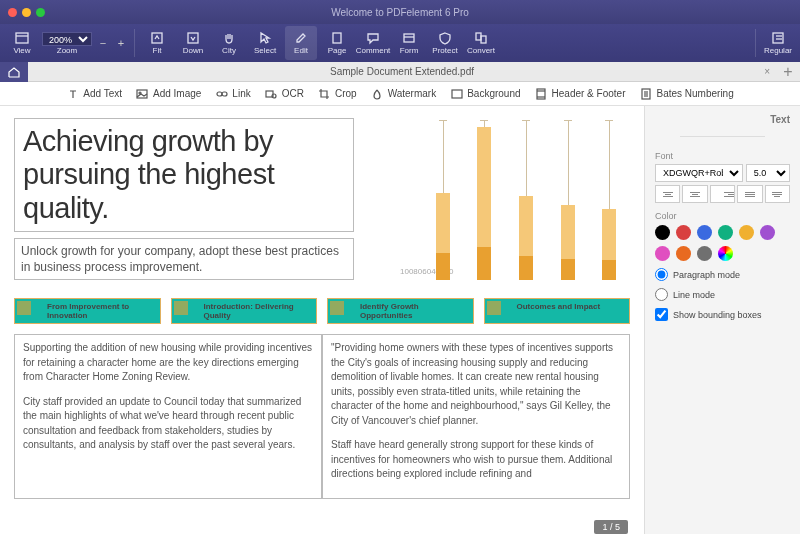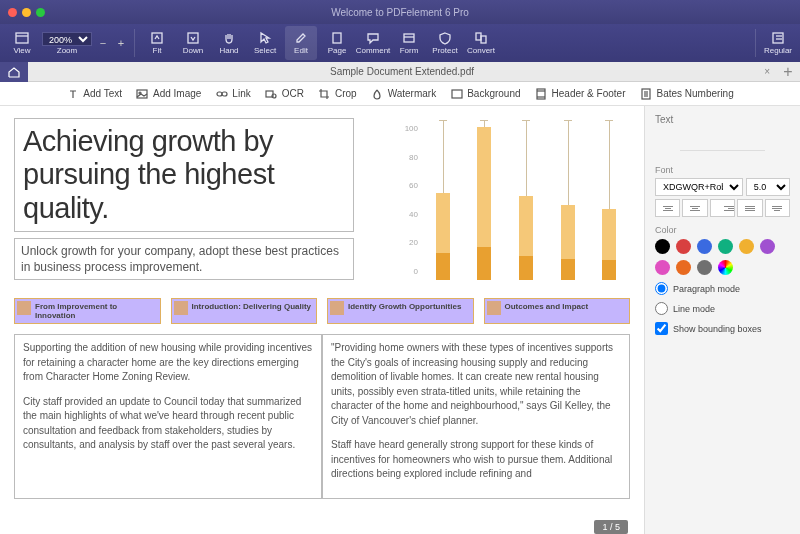--- a/index.html
+++ b/index.html
@@ -36,40 +36,40 @@
 .rpanel { width: 156px; background: #f4f4f4; border-left: 1px solid #ddd; padding: 8px 10px; font-size: 10px; color: #444; }
 
 .headline { border: 1px solid #bbb; padding: 6px 8px; margin-bottom: 6px; width: 340px; }
 .headline span { font-size: 29px; font-weight: 300; line-height: 1.15; color: #333; letter-spacing: -.5px; }
 .subhead { border: 1px solid #bbb; padding: 4px 6px; width: 340px; font-size: 12px; color: #555; line-height: 1.35; }
 
 .chart { position: absolute; right: 14px; top: 14px; width: 230px; height: 180px; }
 .chart-months { display: flex; justify-content: space-around; font-size: 8px; color: #999; height: 14px; }
 .chart-months span { border: 1px solid #ddd; padding: 1px 4px; border-radius: 2px; }
 .chart-body { display: flex; height: 160px; }
-.chart-y { width: 22px; display: flex; flex-direction: column; justify-content: space-between; align-items: flex-end; font-size: 8px; color: #aaa; padding: 4px 4px 4px 0; }
+.chart-y { width: 22px; display: flex; flex-direction: row; justify-content: space-between; align-items: flex-end; font-size: 8px; color: #aaa; padding: 4px 4px 4px 0; }
 .chart-bars { flex: 1; display: flex; justify-content: space-around; align-items: stretch; position: relative; }
 .bar-col { width: 26px; display: flex; flex-direction: column; justify-content: flex-end; align-items: center; position: relative; }
 .bar-whisker { position: absolute; width: 1px; background: #d0c0a0; left: 50%; }
 .bar-cap { position: absolute; width: 8px; height: 1px; background: #d0c0a0; left: 50%; margin-left: -4px; }
 .bar-stack { width: 14px; display: flex; flex-direction: column; }
 .bseg1 { background: #f5c878; }
 .bseg2 { background: #e8a030; }
 
 .pillrow { display: flex; gap: 10px; margin: 18px 0 10px 0; }
-.pill { flex: 1; border: 1px solid #e0b060; background: #c4b5fd; font-size: 8px; font-weight: bold; color: #444; padding: 3px 2px 3px 20px; position: relative; }
+.pill { flex: 1; border: 1px solid #e0b060; background: #14b8a6; font-size: 8px; font-weight: bold; color: #444; padding: 3px 2px 3px 32px; position: relative; }
 .pill::before { content: ""; position: absolute; left: 2px; top: 2px; width: 14px; height: 14px; background: #e8a030; opacity: .6; }
 
 .cols { display: flex; }
 .col { flex: 1; border: 1px solid #bbb; padding: 6px 8px; font-size: 10px; color: #555; line-height: 1.45; }
 .col p { margin-bottom: 10px; }
 
 .pagenum { position: absolute; right: 16px; bottom: 6px; background: rgba(80,80,80,.75); color: #fff; font-size: 9px; padding: 2px 8px; border-radius: 2px; }
 
-.rpanel h4 { text-align: left; font-size: 10px; font-weight: normal; color: #777; margin-bottom: 14px; }
+.rpanel h4 { text-align: right; font-size: 10px; font-weight: bold; color: #777; }
 .rpanel .ph { height: 12px; border-bottom: 1px solid #ddd; margin: 0 25px 14px; }
 .lbl { font-size: 9px; color: #888; margin: 8px 0 3px; }
 .sel { width: 100%; background: #fff; border: 1px solid #ccc; font-size: 9px; padding: 2px 3px; height: 18px; }
 .selrow { display: flex; gap: 3px; }
 .selrow .sel.a { flex: 2.2; } .selrow .sel.b { flex: 1; }
 .bi { width: 17px; height: 18px; border: 1px solid #ccc; background: #fff; text-align: center; line-height: 16px; font-size: 11px; font-weight: bold; cursor: pointer; }
 .alignrow { display: flex; gap: 2px; margin-top: 3px; }
 .albtn { flex: 1; height: 18px; border: 1px solid #ccc; background: #fff; display: flex; flex-direction: column; justify-content: center; align-items: center; gap: 1px; cursor: pointer; }
 .albtn span { height: 1px; background: #888; }
 
@@ -127,21 +127,21 @@
         </svg>
       </span>
     <span>Down</span>
   </div>
   <div class="rbtn">
     <span class="ico">
         <svg width="14" height="14" viewBox="0 0 14 14">
           <path d="M4 8 V4 M6 8 V3 M8 8 V3 M10 8 V4 M4 8 Q4 12 7 12 Q10 12 10 8"></path>
         </svg>
       </span>
-    <span>Hand</span>
+    <span>City</span>
   </div>
   <div class="rbtn">
     <span class="ico">
         <svg width="14" height="14" viewBox="0 0 14 14">
           <path d="M3 2 L3 11 L6 8 L8 12 L10 11 L8 7 L11 7 Z"></path>
         </svg>
       </span>
     <span>Select</span>
   </div>
   <div class="rbtn active">

